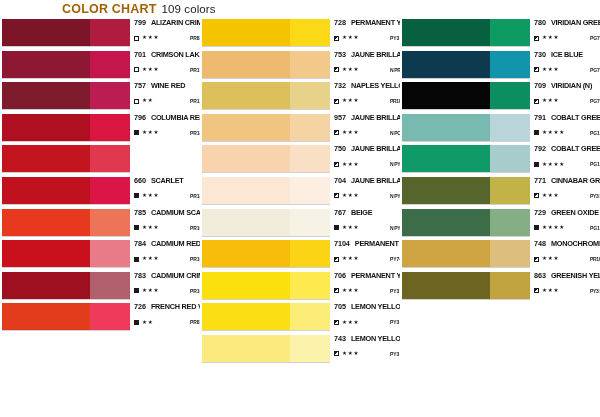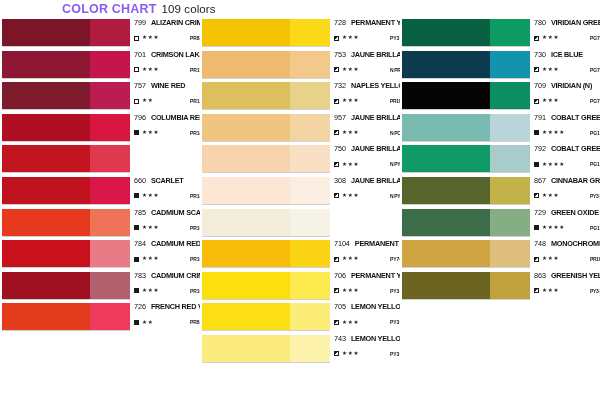--- a/index.html
+++ b/index.html
@@ -28,21 +28,21 @@
     height: 16px;
     display: flex;
     align-items: baseline;
     gap: 5px;
     white-space: nowrap;
   }
   .chart-title {
     font-size: 12.5px;
     font-weight: bold;
     letter-spacing: 0.2px;
-    color: #8b5cf6;
+    color: #a16207;
   }
   .chart-subtitle {
     font-size: 11.5px;
     font-weight: normal;
     letter-spacing: 0.1px;
     color: #222222;
   }
   
   .columns {
     position: absolute;
@@ -95,21 +95,21 @@
   }
   .info-top {
     display: flex;
     align-items: baseline;
     gap: 5px;
     height: 12px;
     white-space: nowrap;
   }
   .code {
     font-size: 7.3px;
-    font-weight: normal;
+    font-weight: bold;
     color: #111111;
     letter-spacing: -0.1px;
   }
   .name {
     font-size: 7.3px;
     font-weight: bold;
     color: #111111;
     letter-spacing: -0.25px;
   }
   .info-bottom {
@@ -445,36 +445,49 @@
               </div>
             </div>
           </div>
           <div class="color-row">
             <div class="swatch">
               <div class="swatch-main" style="background: rgb(251, 231, 212);"></div>
               <div class="swatch-tint" style="background: rgb(252, 239, 226);"></div>
             </div>
             <div class="info">
               <div class="info-top">
-                <span class="code">308</span>
+                <span class="code">704</span>
                 <span class="name">JAUNE BRILLANT #1</span>
               </div>
               <div class="info-bottom">
                 <span class="opacity-box semi"></span>
                 <span class="stars">★★★</span>
                 <span class="pig-wrap">
                   <span class="pigment narrow">N PY37 PO20 PW6</span>
                 </span>
               </div>
             </div>
           </div>
           <div class="color-row">
             <div class="swatch">
               <div class="swatch-main" style="background: rgb(242, 237, 219);"></div>
               <div class="swatch-tint" style="background: rgb(246, 242, 229);"></div>
+            </div>
+            <div class="info">
+              <div class="info-top">
+                <span class="code">767</span>
+                <span class="name">BEIGE</span>
+              </div>
+              <div class="info-bottom">
+                <span class="opacity-box opaque"></span>
+                <span class="stars">★★★</span>
+                <span class="pig-wrap">
+                  <span class="pigment narrow">N           PY42 PW6</span>
+                </span>
+              </div>
             </div>
           </div>
           <div class="color-row">
             <div class="swatch">
               <div class="swatch-main" style="background: rgb(248, 189, 11);"></div>
               <div class="swatch-tint" style="background: rgb(251, 212, 22);"></div>
             </div>
             <div class="info">
               <div class="info-top">
                 <span class="code">7104</span>
@@ -645,21 +658,21 @@
               </div>
             </div>
           </div>
           <div class="color-row">
             <div class="swatch">
               <div class="swatch-main" style="background: rgb(85, 101, 43);"></div>
               <div class="swatch-tint" style="background: rgb(194, 179, 72);"></div>
             </div>
             <div class="info">
               <div class="info-top">
-                <span class="code">867</span>
+                <span class="code">771</span>
                 <span class="name">CINNABAR GREEN DEEP</span>
               </div>
               <div class="info-bottom">
                 <span class="opacity-box semi"></span>
                 <span class="stars">★★★</span>
                 <span class="pig-wrap">
                   <span class="pigment narrow">PY3 PG7 PBK7</span>
                 </span>
               </div>
             </div>

